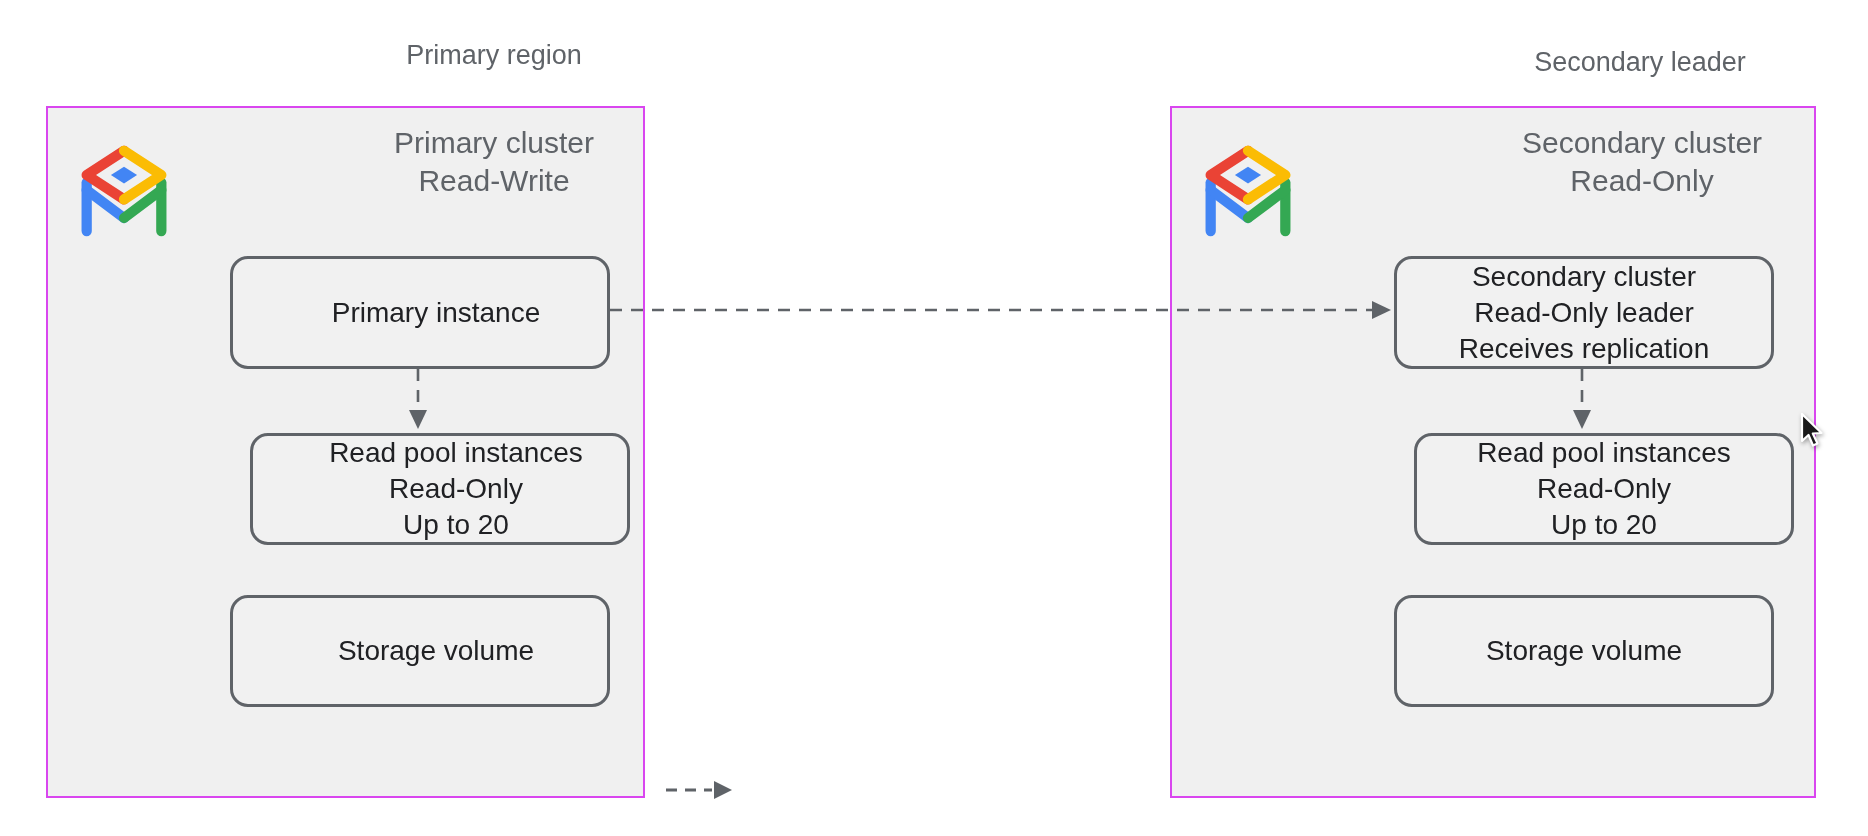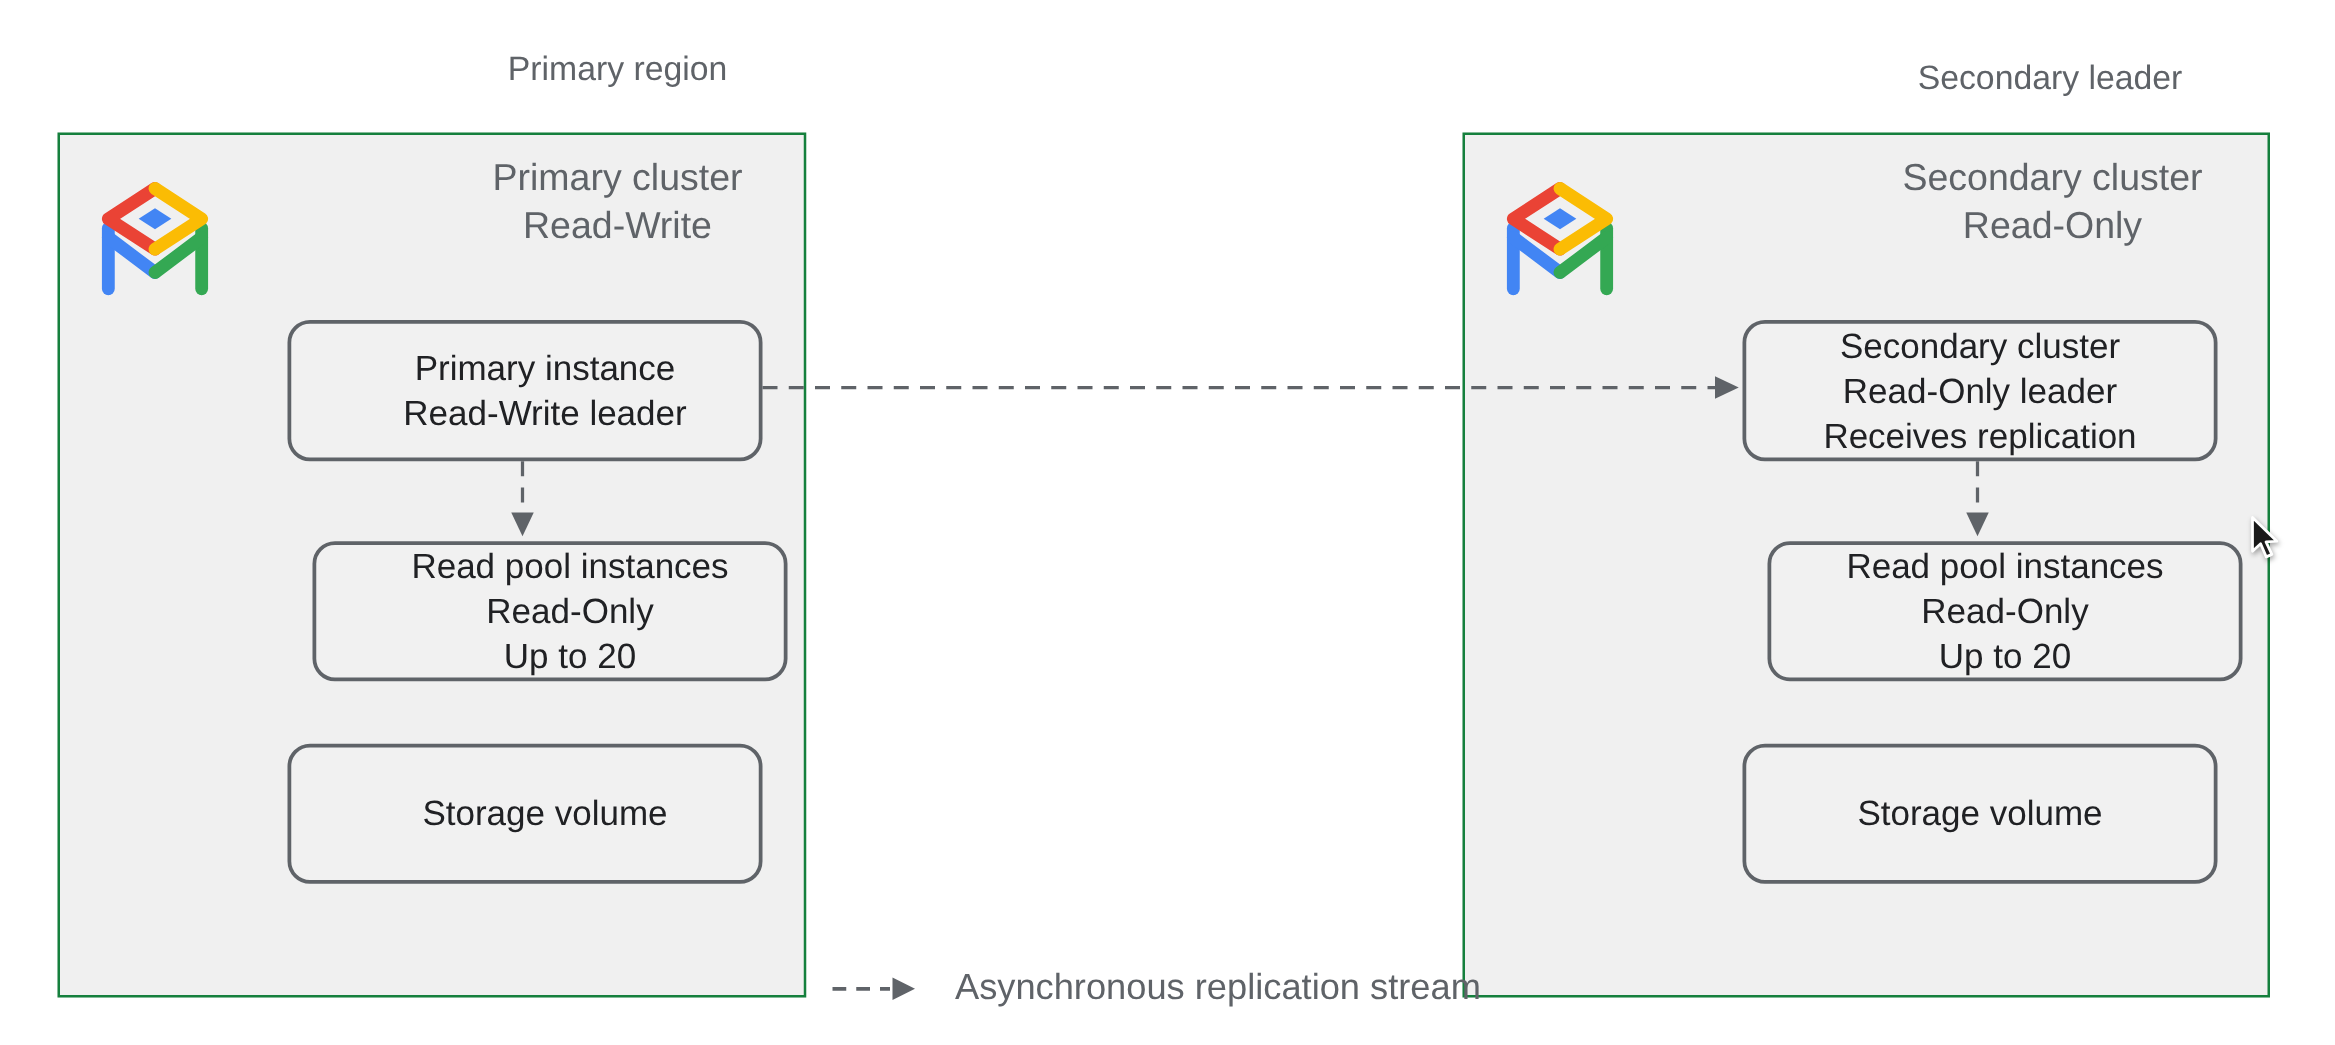--- a/index.html
+++ b/index.html
@@ -19,21 +19,21 @@
     white-space: nowrap;
   }
   #primary-region-title   { left: 314px;  top: 40px; }
   #secondary-region-title { left: 1460px; top: 47px; }
 
   .region-box {
     position: absolute;
     top: 106px;
     height: 692px;
     background: #f0f0f0;
-    border: 2px solid #15803d;
+    border: 2px solid #d946ef;
     box-sizing: border-box;
   }
   .region-box.primary   { left: 46px;   width: 599px; }
   .region-box.secondary { left: 1170px; width: 646px; padding-left: 44px; }
 
   .logo {
     position: absolute;
     left: 20px; top: 26px;
     width: 112px; height: 112px;
   }
@@ -113,21 +113,20 @@
       <path d="M60 18 L100 44 L60 70" stroke="#FBBC04"></path>
     </g>
     <path d="M60 35 L74 44 L60 53 L46 44 Z" fill="#4285F4"></path>
   </svg>
   <div class="cluster-title">
     <div>Primary cluster</div>
     <div>Read-Write</div>
   </div>
   <div class="node row1">
     <div>Primary instance</div>
-    <div>Read-Write leader</div>
   </div>
   <div class="node row2">
     <div>Read pool instances</div>
     <div>Read-Only</div>
     <div>Up to 20</div>
   </div>
   <div class="node row3">
     <div>Storage volume</div>
   </div>
 </div>
@@ -176,18 +175,17 @@
     <line x1="1582" y1="369" x2="1582" y2="410" stroke="#5f6368" stroke-width="2.6" stroke-dasharray="12 9"></line>
     <polygon points="1573,410 1591,410 1582,429" fill="#5f6368"></polygon>
   </g>
 </svg>
 
 <div class="legend">
   <svg width="72" height="32" viewBox="0 0 72 32">
     <line x1="2" y1="16" x2="48" y2="16" stroke="#5f6368" stroke-width="3" stroke-dasharray="11 8"></line>
     <polygon points="50,7 50,25 68,16" fill="#5f6368"></polygon>
   </svg>
-  <span class="legend-label">Asynchronous replication stream</span>
 </div>
 
 <svg class="cursor" viewBox="0 0 32 36">
   <path d="M4 2 L4 29 L10.5 23 L15 33.5 L19.5 31.5 L14.8 21.5 L23.5 21 Z" fill="#1a1a1a" stroke="#ffffff" stroke-width="2.2" stroke-linejoin="round"></path>
 </svg>
 
 </body></html>

